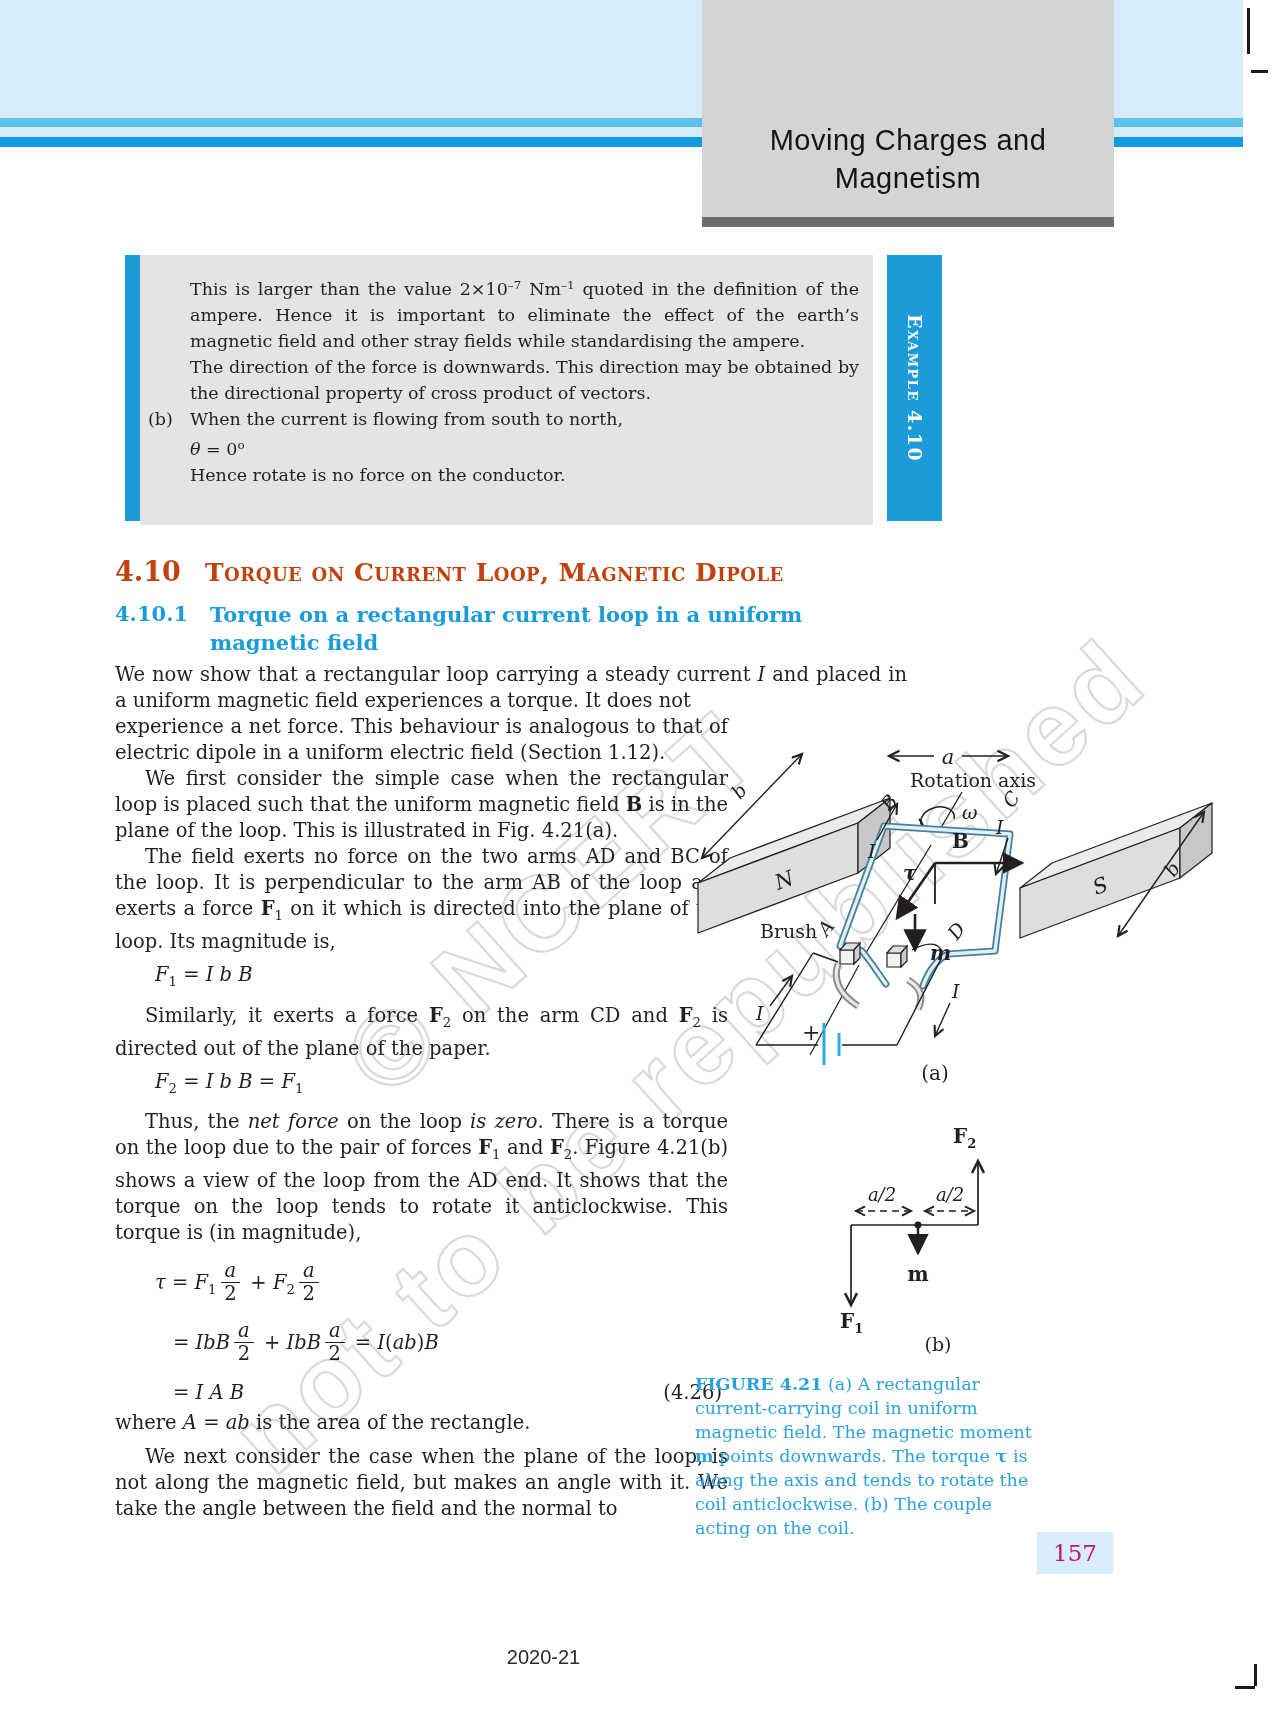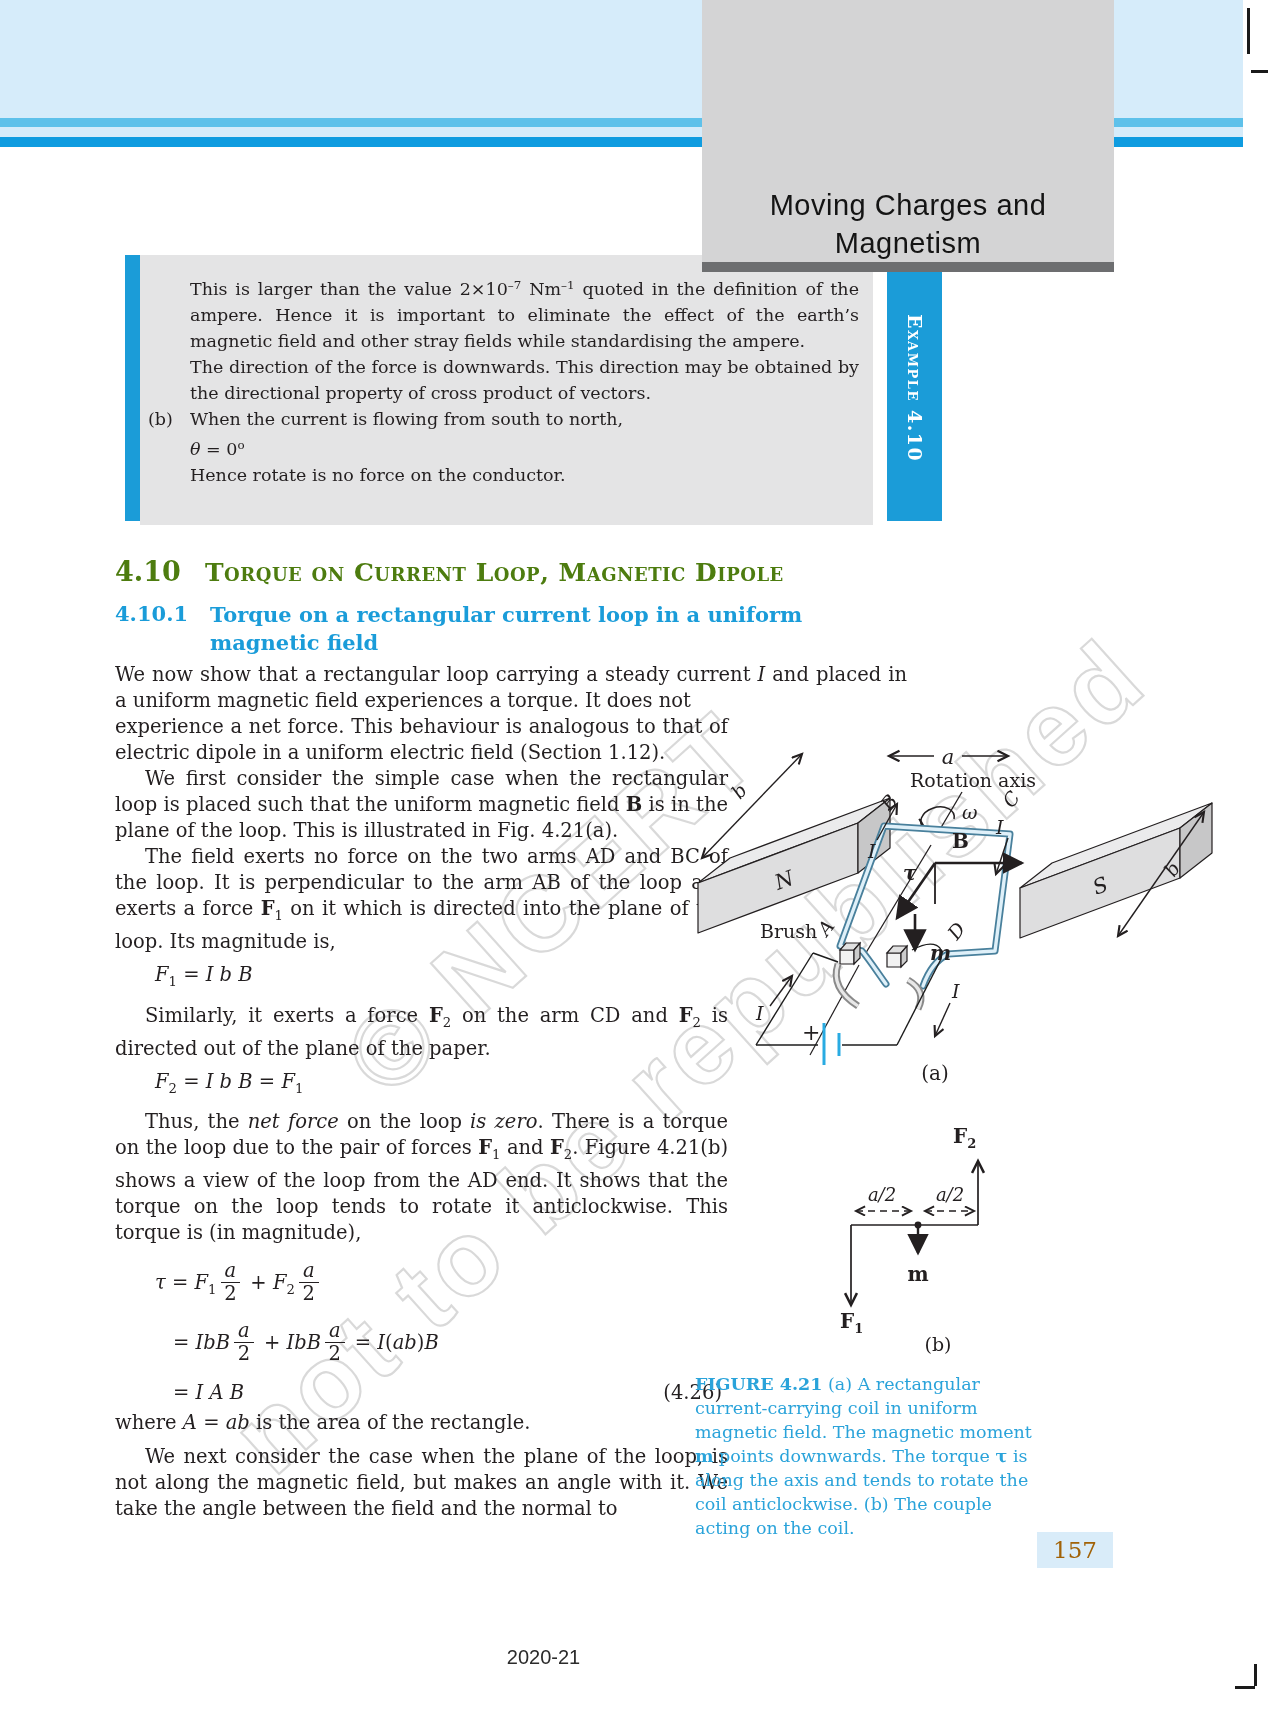--- a/index.html
+++ b/index.html
@@ -4,44 +4,44 @@
 <style>
   html,body{margin:0;padding:0;}
   body{width:1275px;height:1709px;position:relative;background:#ffffff;overflow:hidden;
        font-family:"DejaVu Serif",serif;color:#231f20;}
   .layer{position:absolute;z-index:2;}
 
   
   .band{position:absolute;left:0;top:0;width:1243px;height:147px;background:#d6ecfa;z-index:0;}
   .band .stripe1{position:absolute;left:0;top:118px;width:100%;height:9px;background:#5ec1ea;}
   .band .stripe2{position:absolute;left:0;top:137px;width:100%;height:10px;background:#0f9ce0;}
-  .title-box{position:absolute;left:702px;top:0;width:412px;height:272px;background:#d4d4d5;
+  .title-box{position:absolute;left:702px;top:0;width:412px;height:227px;background:#d4d4d5;
              border-bottom:10px solid #6d6e70;display:flex;flex-direction:column;
-             justify-content:flex-end;align-items:center;padding-bottom:0;box-sizing:border-box;z-index:3;}
+             justify-content:flex-end;align-items:center;padding-bottom:20px;box-sizing:border-box;z-index:3;}
   .title-box .t{font-family:"Liberation Sans",sans-serif;font-weight:400;font-size:29px;
                 line-height:38px;color:#141414;letter-spacing:0.5px;text-align:center;}
   .mark{position:absolute;background:#1a1a1a;z-index:4;}
 
   
   .example{left:125px;top:255px;width:817px;height:270px;}
   .ex-bar-left{position:absolute;left:0;top:0;width:15px;height:266px;background:#1b9cd8;}
   .ex-gray{position:absolute;left:15px;top:0;width:733px;height:270px;background:#e4e4e5;
            box-sizing:border-box;padding:17px 14px 0 8px;}
   .ex-gray .txt{font-size:17.5px;line-height:26px;text-align:justify;}
   .ex-p,.ex-eq{margin:0 0 0 42px;}
   .ex-item{display:flex;}
   .ex-marker{width:42px;flex:none;}
   .ex-eq{text-align:left;}
   .ex-bar-right{position:absolute;left:762px;top:0;width:55px;height:266px;background:#1b9cd8;
                 display:flex;align-items:center;justify-content:center;}
   .ex-vert{writing-mode:vertical-rl;font-variant:small-caps;font-weight:bold;color:#ffffff;
            font-size:19px;letter-spacing:1.5px;}
 
   
-  .h410{left:115px;top:556px;width:800px;display:flex;align-items:baseline;color:#4d7c0f;}
+  .h410{left:115px;top:556px;width:800px;display:flex;align-items:baseline;color:#c2410c;}
   .h410 .num{font-size:27px;font-weight:bold;width:90px;flex:none;}
   .h410 .ttl{font-size:25px;font-weight:bold;font-variant:small-caps;letter-spacing:0.5px;}
   .h4101{left:115px;top:601px;width:800px;display:flex;color:#1a9cd9;}
   .h4101 .num{font-size:21px;font-weight:bold;width:95px;flex:none;}
   .h4101 .ttl{font-size:21px;font-weight:bold;line-height:28px;width:620px;}
 
   
   .bodycol{left:115px;top:662px;width:792px;font-size:19.5px;line-height:26px;text-align:justify;}
   .narrow{width:613px;}
   p.bp{margin:0;}
@@ -56,22 +56,22 @@
   .frac .den{display:block;}
   sub{font-size:68%;vertical-align:-0.4em;}
   sup{font-size:68%;vertical-align:0.5em;}
 
   
   .figa{left:690px;top:688px;width:525px;height:400px;}
   .figb{left:790px;top:1113px;width:300px;height:258px;}
   svg text{font-family:"DejaVu Serif",serif;fill:#231f20;}
   .caption{left:695px;top:1372px;width:420px;color:#2aa3da;
            font-size:17.5px;line-height:24px;}
-  .pagebox{left:1037px;top:1532px;width:76px;height:36px;background:#d9ecf9;
-           display:flex;align-items:center;justify-content:center;font-size:23px;color:#a16207;text-align:right;}
+  .pagebox{left:1037px;top:1532px;width:76px;height:42px;background:#d9ecf9;
+           display:flex;align-items:center;justify-content:center;font-size:23px;color:#be185d;text-align:right;}
   .footer{left:0;top:1646px;width:1087px;text-align:center;
           font-family:"Liberation Sans",sans-serif;font-size:20px;color:#2b2b2b;}
 
   
   .watermark{position:absolute;left:30px;top:480px;width:1180px;height:1000px;z-index:1;
              display:flex;flex-direction:column;justify-content:center;align-items:center;
              transform:rotate(-42deg);pointer-events:none;
              font-family:"Liberation Sans",sans-serif;font-weight:bold;font-size:106px;
              letter-spacing:5px;line-height:205px;white-space:nowrap;
              color:transparent;-webkit-text-stroke:2.2px rgba(128,128,128,0.30);}

